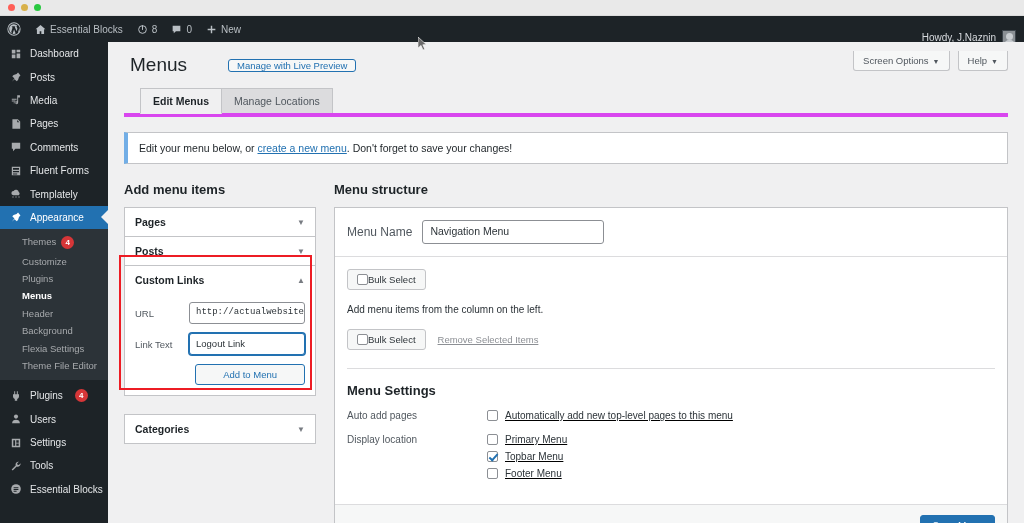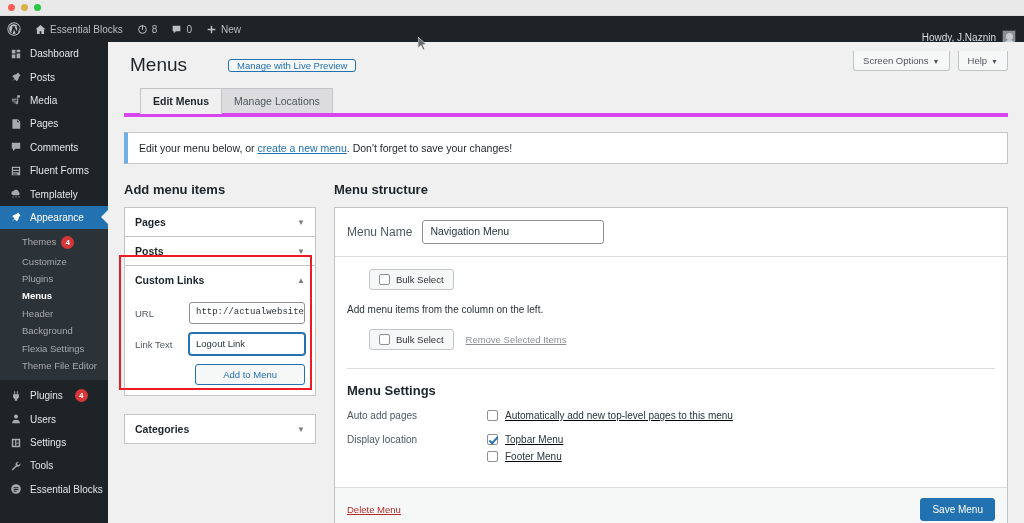--- a/index.html
+++ b/index.html
@@ -203,23 +203,23 @@
     display: flex; align-items: center; gap: 10px;
     padding: 12px 12px; border-bottom: 1px solid #dcdcde;
   }
   .menu-name-label { font-size: 12px; color: #50575e; }
   .menu-name-input {
     width: 182px; border: 1px solid #8c8f94; border-radius: 3px;
     padding: 4px 7px; font-size: 10.5px; color: #2c3338; height: 24px;
   }
   .panel-body { padding: 12px; }
   .bulk-btn {
-    display: inline-flex; align-items: center; gap: 6px;
+    display: inline-flex; align-items: center; 
     border: 1px solid #c3c4c7; background: #f6f7f7;
-    border-radius: 3px; padding: 4px 9px; font-size: 9.5px; color: #2c3338; margin-left: 22px;
+    border-radius: 3px; padding: 4px 9px; font-size: 9.5px; color: #2c3338;
   }
   .cb {
     width: 11px; height: 11px; border: 1px solid #8c8f94;
     border-radius: 2px; background: #fff; display: inline-block;
     position: relative; flex: 0 0 11px;
   }
   .cb.checked::after {
     content: ""; position: absolute; left: 3px; top: 0px;
     width: 3px; height: 7px; border: solid #2271b1;
     border-width: 0 2px 2px 0; transform: rotate(42deg);
@@ -539,20 +539,24 @@
                   <span class="cb"></span>
                   <span>Automatically add new top-level pages to this menu</span>
                 </label>
               </div>
             </div>
 
             <div class="set-row">
               <span class="set-label">Display location</span>
               <div class="set-opts">
                 <label class="set-opt">
+                  <span class="cb"></span>
+                  <span>Primary Menu</span>
+                </label>
+                <label class="set-opt">
                   <span class="cb checked"></span>
                   <span>Topbar Menu</span>
                 </label>
                 <label class="set-opt">
                   <span class="cb"></span>
                   <span>Footer Menu</span>
                 </label>
               </div>
             </div>
           </div>

